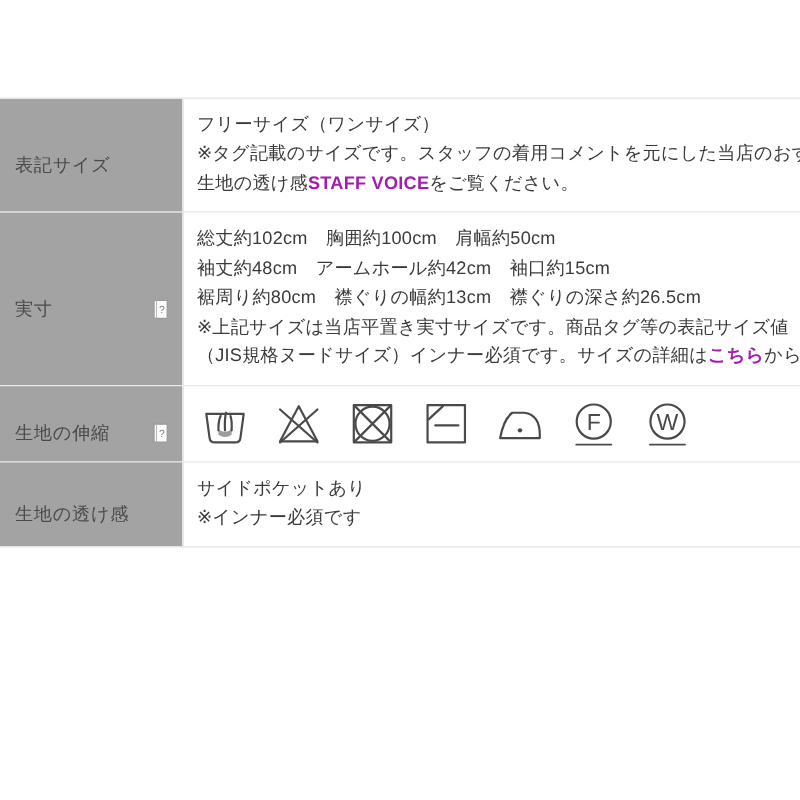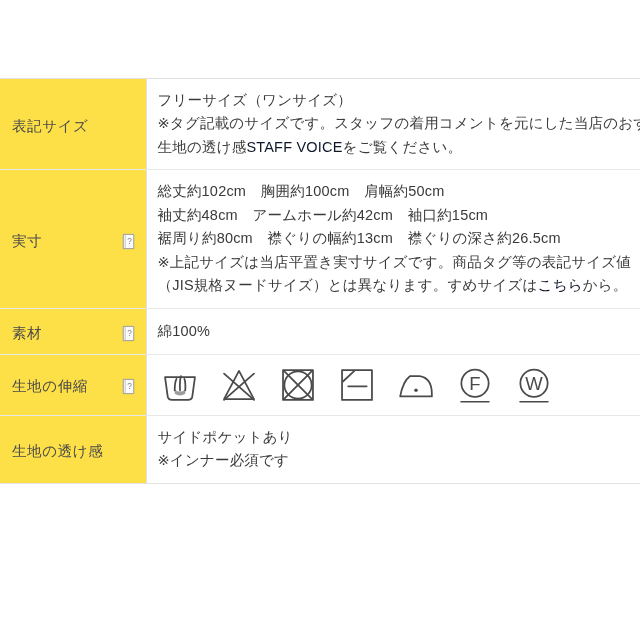--- a/index.html
+++ b/index.html
@@ -34,28 +34,28 @@
 
   .spec-table tr {
     border-bottom: 1px solid #e8e8e8;
   }
   .spec-table tr:last-child {
     border-bottom: none;
   }
 
   th.label-cell {
     width: 146px;
-    background: #fde047;
+    background: #a3a3a3;
     border-right: 1px solid #e0e0e0;
     text-align: left;
     vertical-align: middle;
     font-weight: normal;
     font-size: 14.5px;
     color: #4a4a4a;
-    padding: 15px 8px 11px 12px;
+    padding: 27px 8px 11px 12px;
     letter-spacing: 0.6px;
     box-sizing: border-box;
   }
 
   .label-inner {
     display: flex;
     align-items: center;
     justify-content: space-between;
     width: 100%;
   }
@@ -84,22 +84,23 @@
     letter-spacing: 0.2px;
     box-sizing: border-box;
   }
 
   .value-line {
     display: block;
     white-space: nowrap;
   }
 
   .link {
-    color: #0f172a;
+    color: #a21caf;
     text-decoration: none;
+    font-weight: bold;
   }
 
   .care-row td.value-cell {
     padding-top: 8px;
     padding-bottom: 8px;
   }
 
   .care-symbols {
     display: flex;
     align-items: center;
@@ -140,36 +141,21 @@
                 <line x1="5.6" y1="1.5" x2="5.6" y2="20.5" stroke="#b8b8b8" stroke-width="1.1"></line>
                 <text x="11.6" y="11.6" text-anchor="middle" dominant-baseline="central" font-size="11" font-family="&quot;Liberation Sans&quot;, sans-serif" fill="#7d7d7d">?</text>
               </svg>
             </div>
           </th>
           <td class="value-cell">
             <span class="value-line">総丈約102cm　胸囲約100cm　肩幅約50cm</span>
             <span class="value-line">袖丈約48cm　アームホール約42cm　袖口約15cm</span>
             <span class="value-line">裾周り約80cm　襟ぐりの幅約13cm　襟ぐりの深さ約26.5cm</span>
             <span class="value-line">※上記サイズは当店平置き実寸サイズです。商品タグ等の表記サイズ値</span>
-            <span class="value-line"><span>（JIS規格ヌードサイズ）とは異なります。すめサイズは</span><a class="link" href="#">こちら</a><span>から。</span></span>
-          </td>
-        </tr>
-        <tr>
-          <th class="label-cell">
-            <div class="label-inner">
-              <span class="label-text">素材</span>
-              <svg viewBox="0 0 20 22" fill="none" class="help-icon">
-                <path d="M3 1.5 L17 1.5 L17 20.5 L3 20.5 Z" fill="#fbfbfb" stroke="#9a9a9a" stroke-width="1.3"></path>
-                <line x1="5.6" y1="1.5" x2="5.6" y2="20.5" stroke="#b8b8b8" stroke-width="1.1"></line>
-                <text x="11.6" y="11.6" text-anchor="middle" dominant-baseline="central" font-size="11" font-family="&quot;Liberation Sans&quot;, sans-serif" fill="#7d7d7d">?</text>
-              </svg>
-            </div>
-          </th>
-          <td class="value-cell">
-            <span class="value-line">綿100%</span>
+            <span class="value-line"><span>（JIS規格ヌードサイズ）インナー必須です。サイズの詳細は</span><a class="link" href="#">こちら</a><span>から。</span></span>
           </td>
         </tr>
         <tr class="care-row">
           <th class="label-cell">
             <div class="label-inner">
               <span class="label-text">生地の伸縮</span>
               <svg viewBox="0 0 20 22" fill="none" class="help-icon">
                 <path d="M3 1.5 L17 1.5 L17 20.5 L3 20.5 Z" fill="#fbfbfb" stroke="#9a9a9a" stroke-width="1.3"></path>
                 <line x1="5.6" y1="1.5" x2="5.6" y2="20.5" stroke="#b8b8b8" stroke-width="1.1"></line>
                 <text x="11.6" y="11.6" text-anchor="middle" dominant-baseline="central" font-size="11" font-family="&quot;Liberation Sans&quot;, sans-serif" fill="#7d7d7d">?</text>

